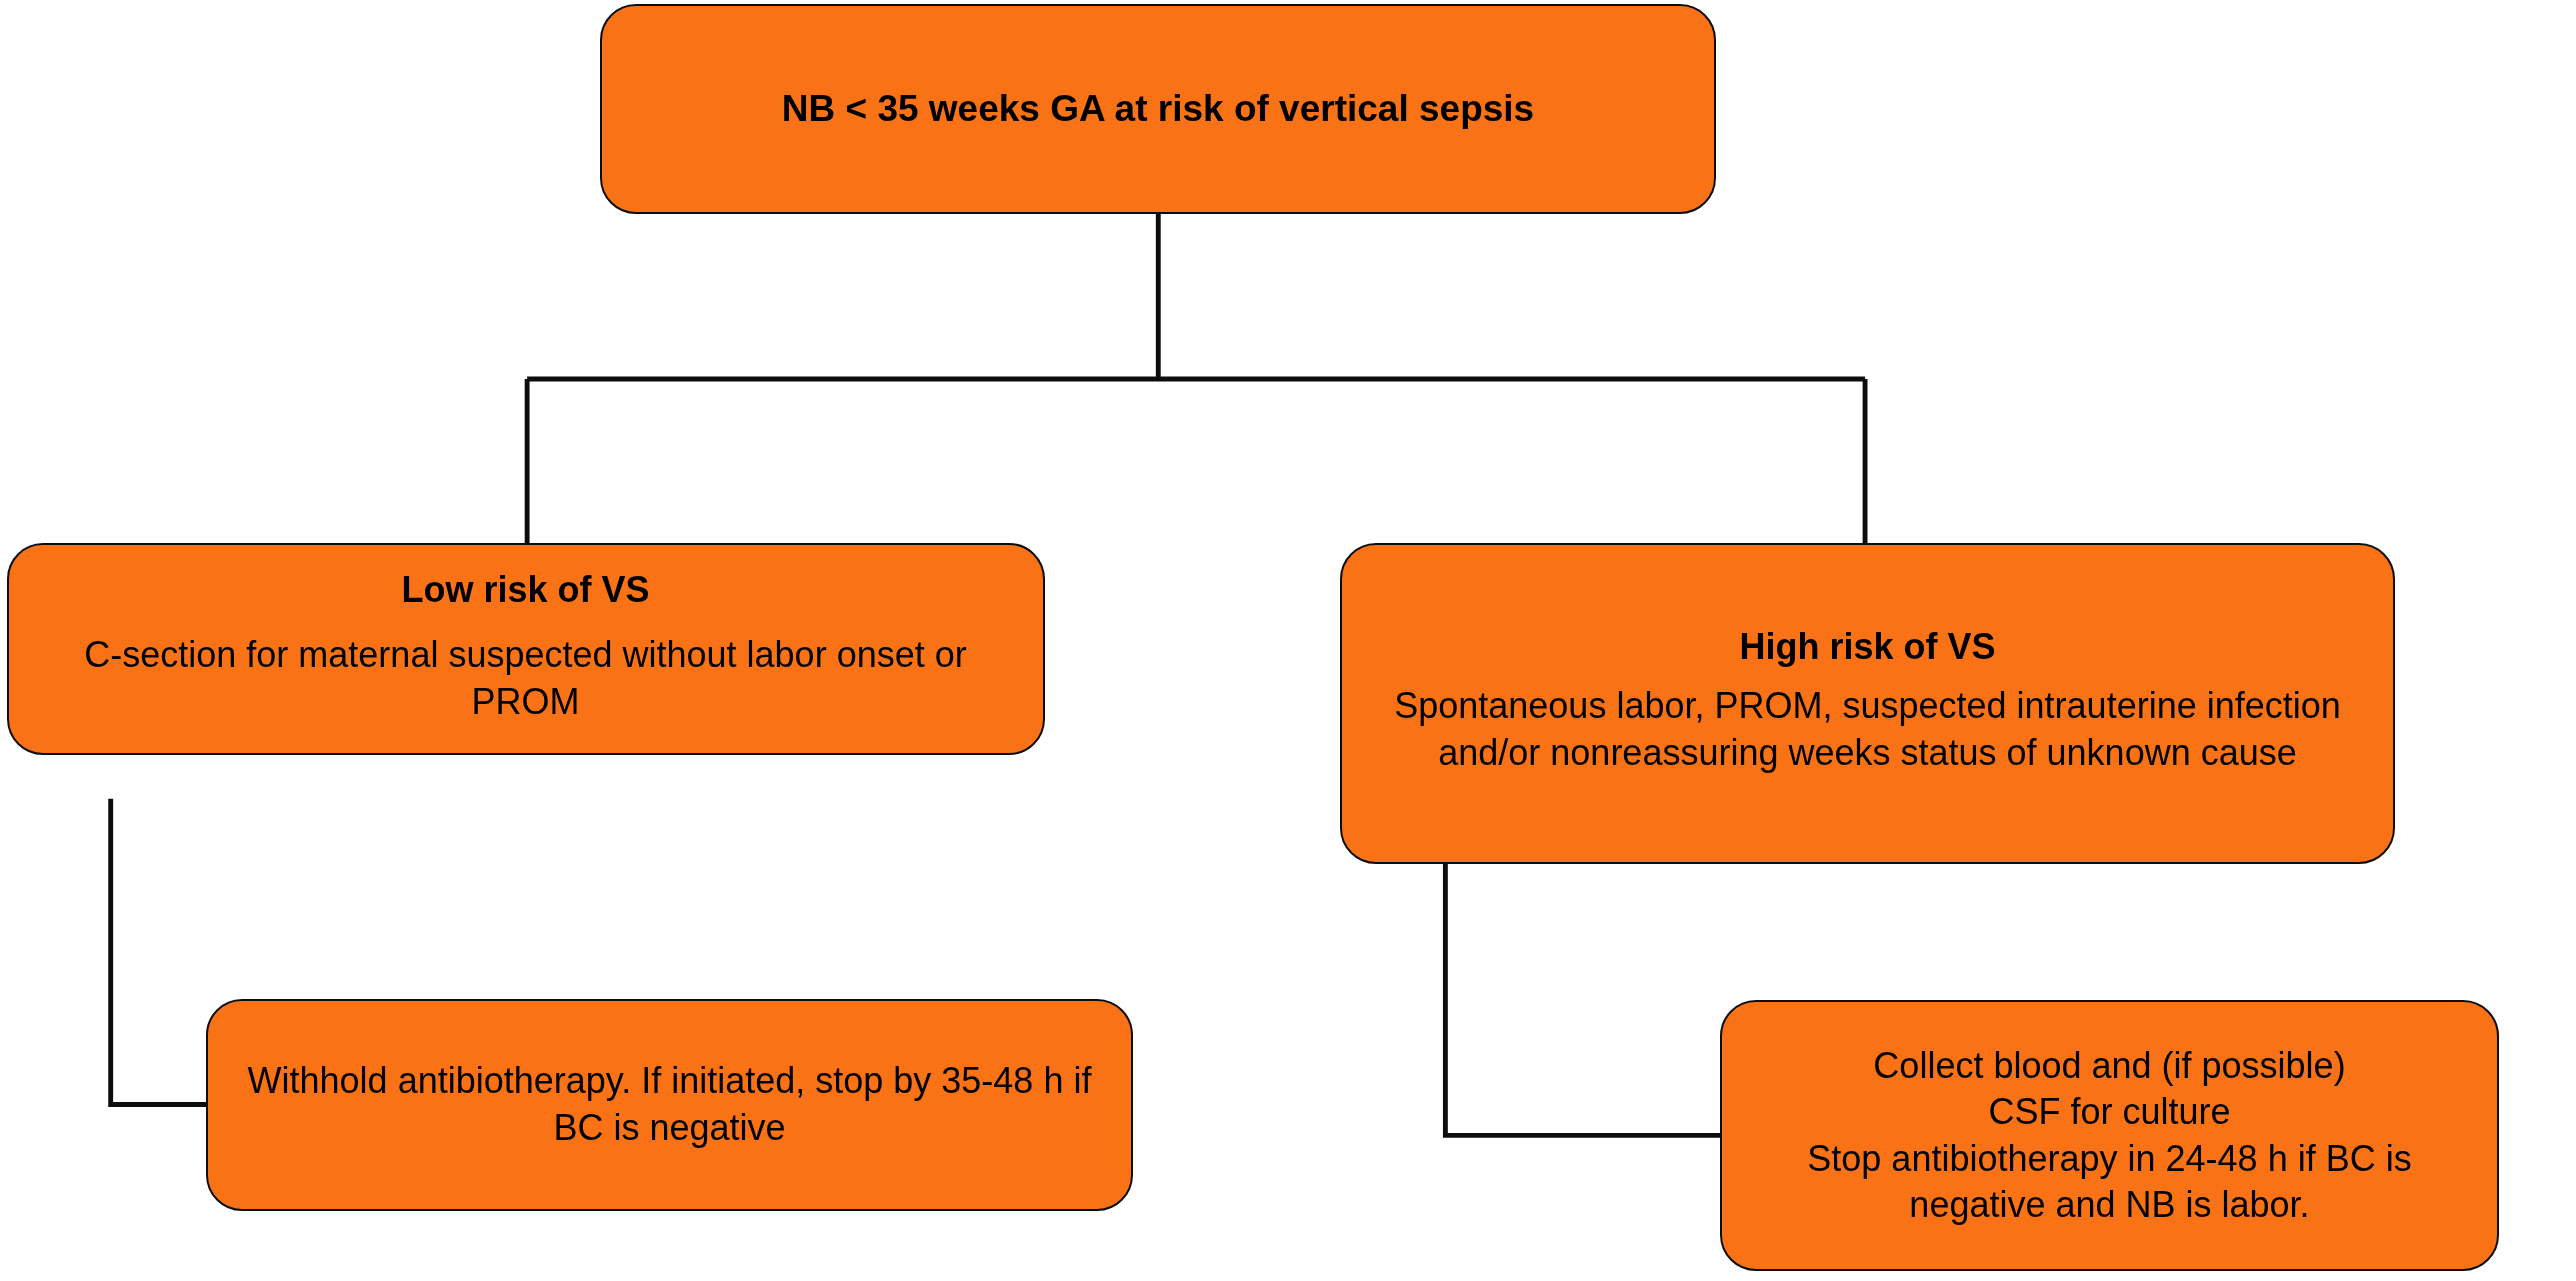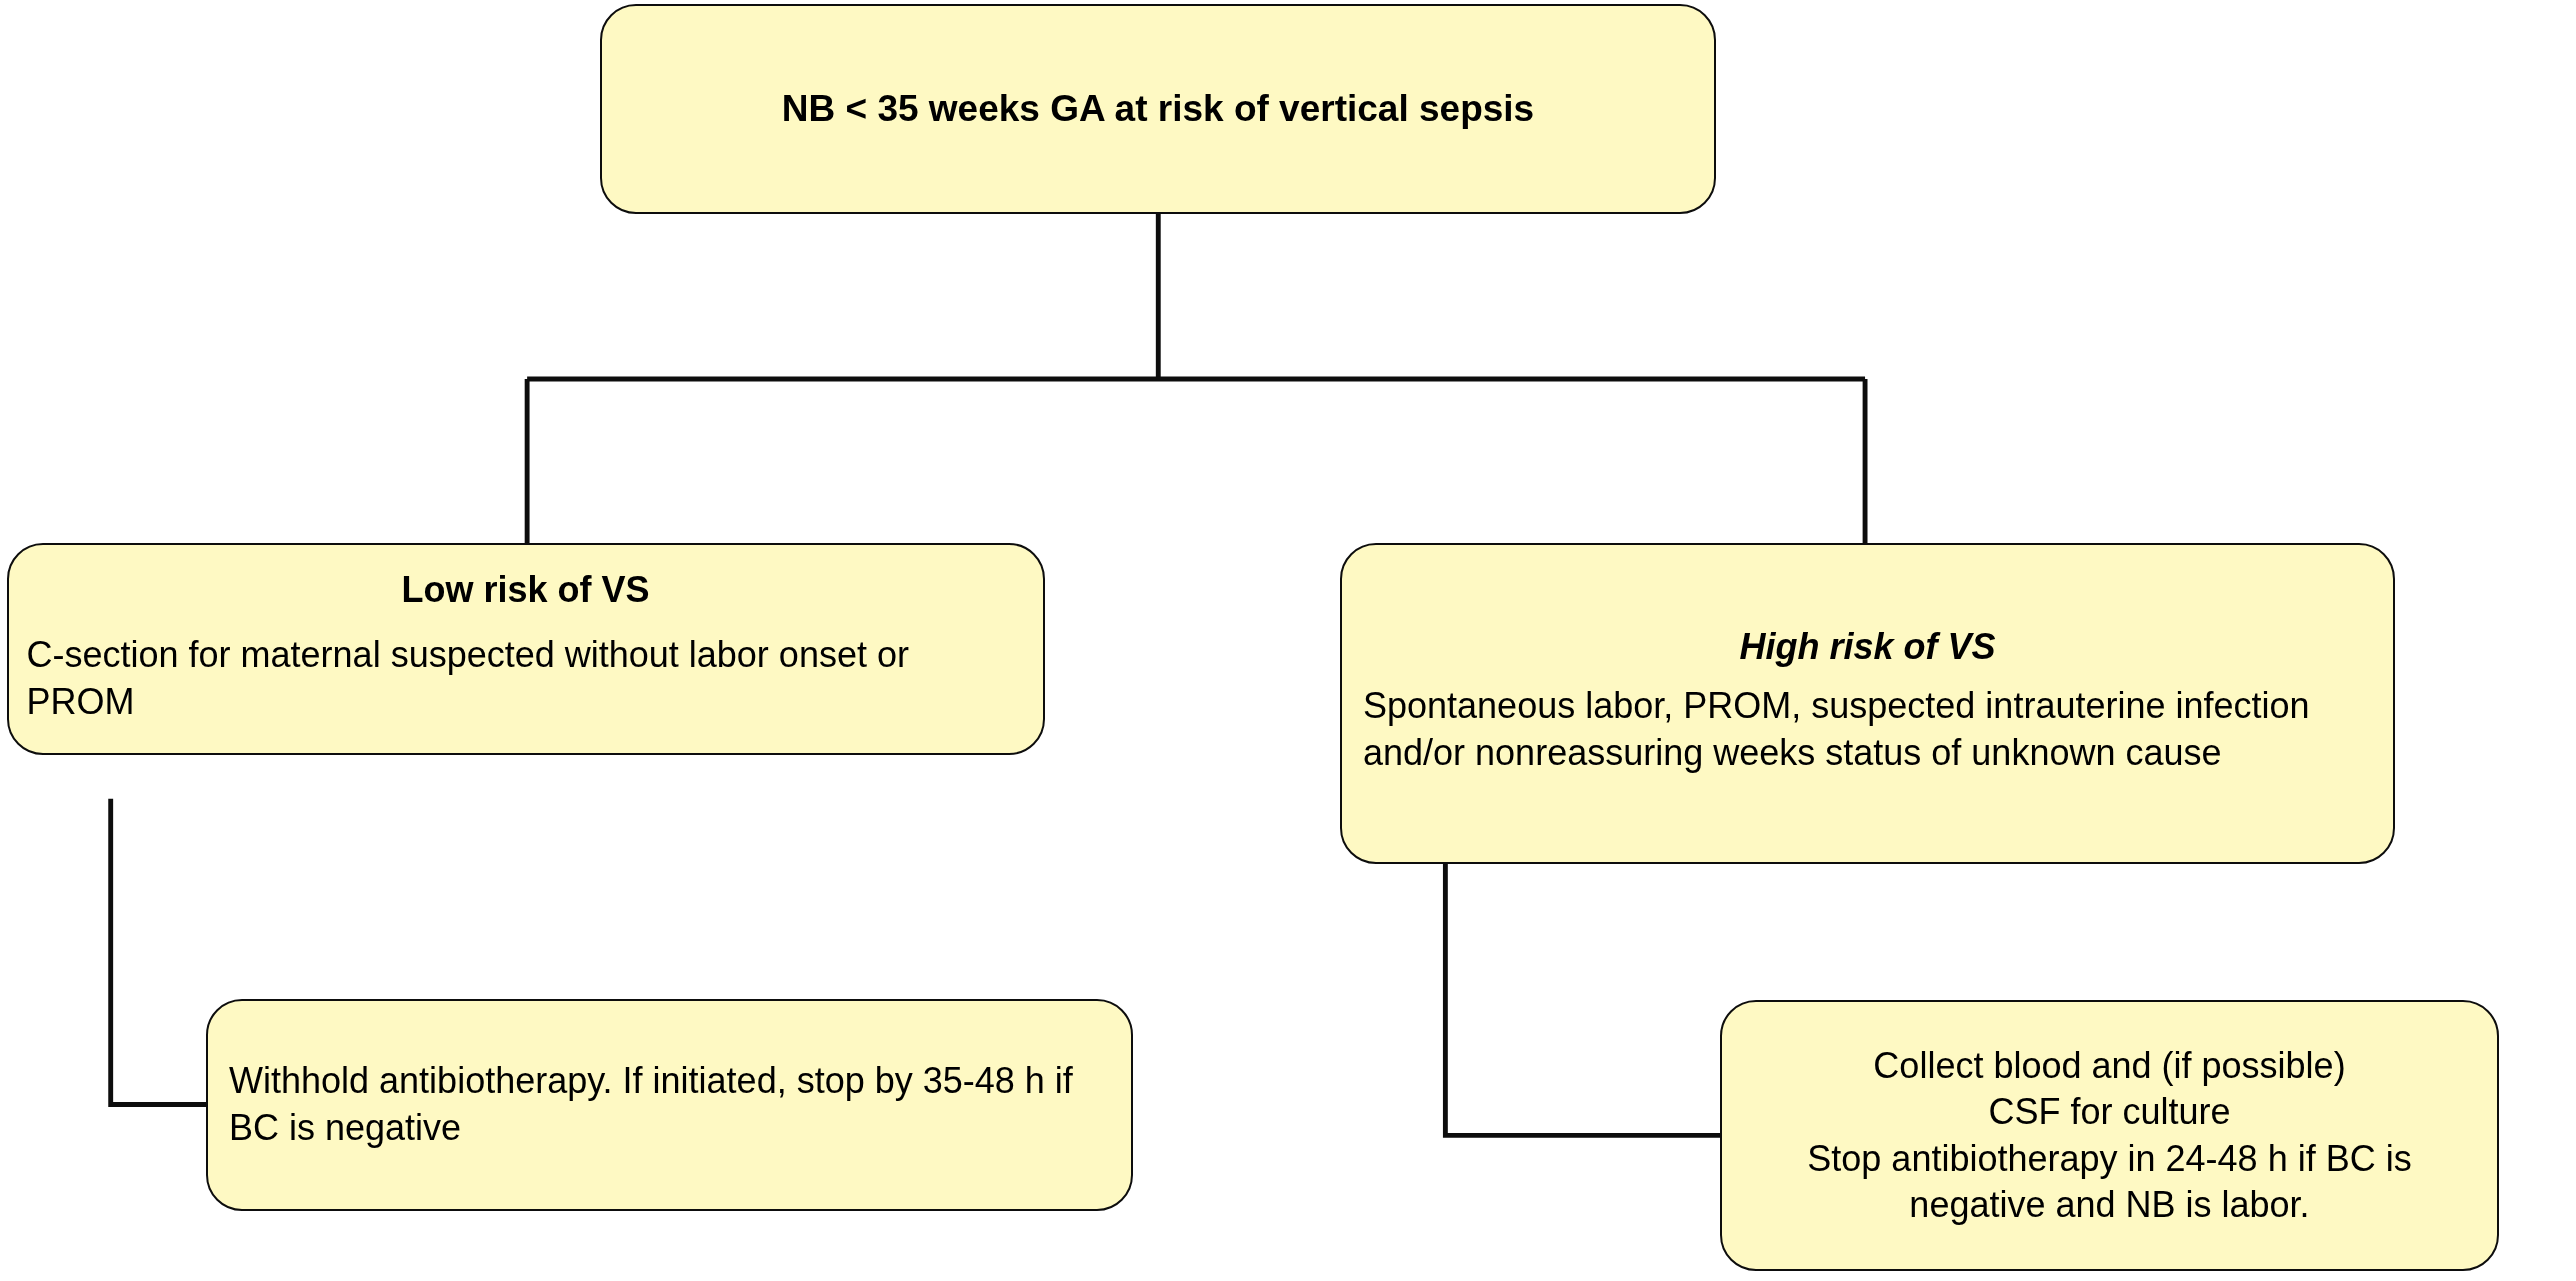--- a/index.html
+++ b/index.html
@@ -22,28 +22,28 @@
     position: absolute;
     left: 0;
     top: 0;
     width: 2576px;
     height: 1281px;
     pointer-events: none;
   }
   .node {
     position: absolute;
     box-sizing: border-box;
-    background: #fef9c3;
+    background: #f97316;
     border: 2.4px solid #0d0d0d;
     border-radius: 36px;
     display: flex;
     flex-direction: column;
     align-items: center;
     justify-content: center;
-    text-align: left;
+    text-align: center;
     padding: 4.9px 21px;
     z-index: 2;
   }
   .node .title {
     font-weight: bold;
     font-size: 36px;
     line-height: 1.18;
     margin: 0;
   }
   .node .body {
@@ -65,21 +65,21 @@
     width: 1038px; height: 212px;
     padding: 11.4px 18px 14.6px;
   }
   #node-low-risk .title { margin-bottom: 21px; }
 
   #node-high-risk {
     left: 1340px; top: 543px;
     width: 1055px; height: 321px;
     padding: 11.4px 21px 16.3px;
   }
-  #node-high-risk .title { margin-bottom: 15px; font-style: italic; }
+  #node-high-risk .title { margin-bottom: 15px; }
 
   #node-low-action {
     left: 206px; top: 999px;
     width: 927px; height: 212px;
   }
 
   #node-high-action {
     left: 1720px; top: 1000px;
     width: 779px; height: 271px;
     padding: 8.1px 14.6px;

